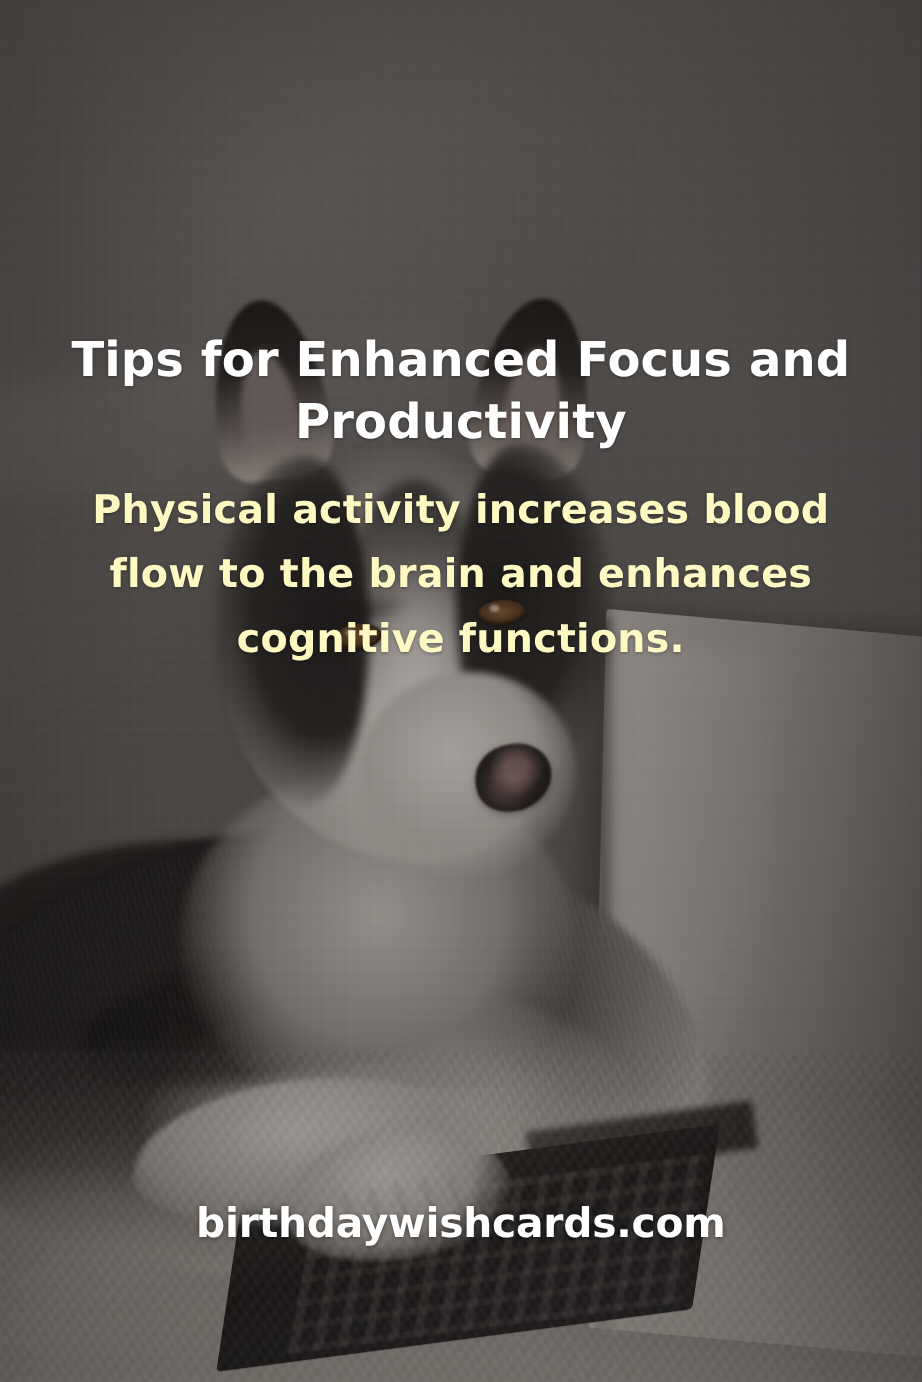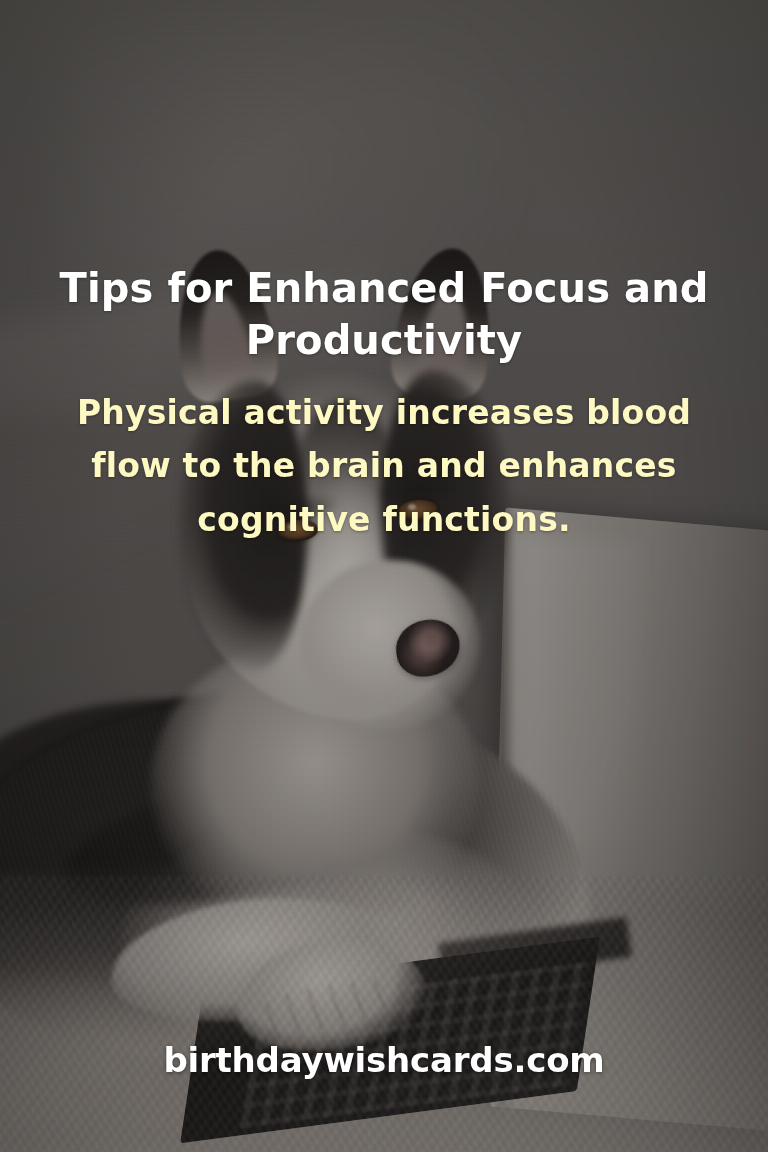--- a/index.html
+++ b/index.html
@@ -405,20 +405,21 @@
     position: absolute;
     inset: 0;
     background: radial-gradient(ellipse at 50% 46%, rgba(0,0,0,0) 48%, rgba(0,0,0,0.22) 100%);
     pointer-events: none;
   }
 
   
   .text-layer {
     position: absolute;
     inset: 0;
+    margin-top: 12px;
   }
 
   .headline {
     position: absolute;
     left: 40px;
     top: 262px;
     width: 688px;
     margin: 0;
     text-align: center;
     color: #ffffff;
@@ -442,21 +443,21 @@
     font-size: 33px;
     font-weight: bold;
     line-height: 1.62;
     letter-spacing: 0.2px;
     text-shadow: 0 1px 3px rgba(0,0,0,0.33);
   }
 
   .watermark {
     position: absolute;
     left: 0;
-    top: 1040px;
+    top: 988px;
     width: 768px;
     margin: 0;
     text-align: center;
     color: #ffffff;
     font-family: "DejaVu Sans", sans-serif;
     font-size: 34px;
     font-weight: bold;
     letter-spacing: -0.2px;
     text-shadow: 0 1px 4px rgba(0,0,0,0.45);
   }

